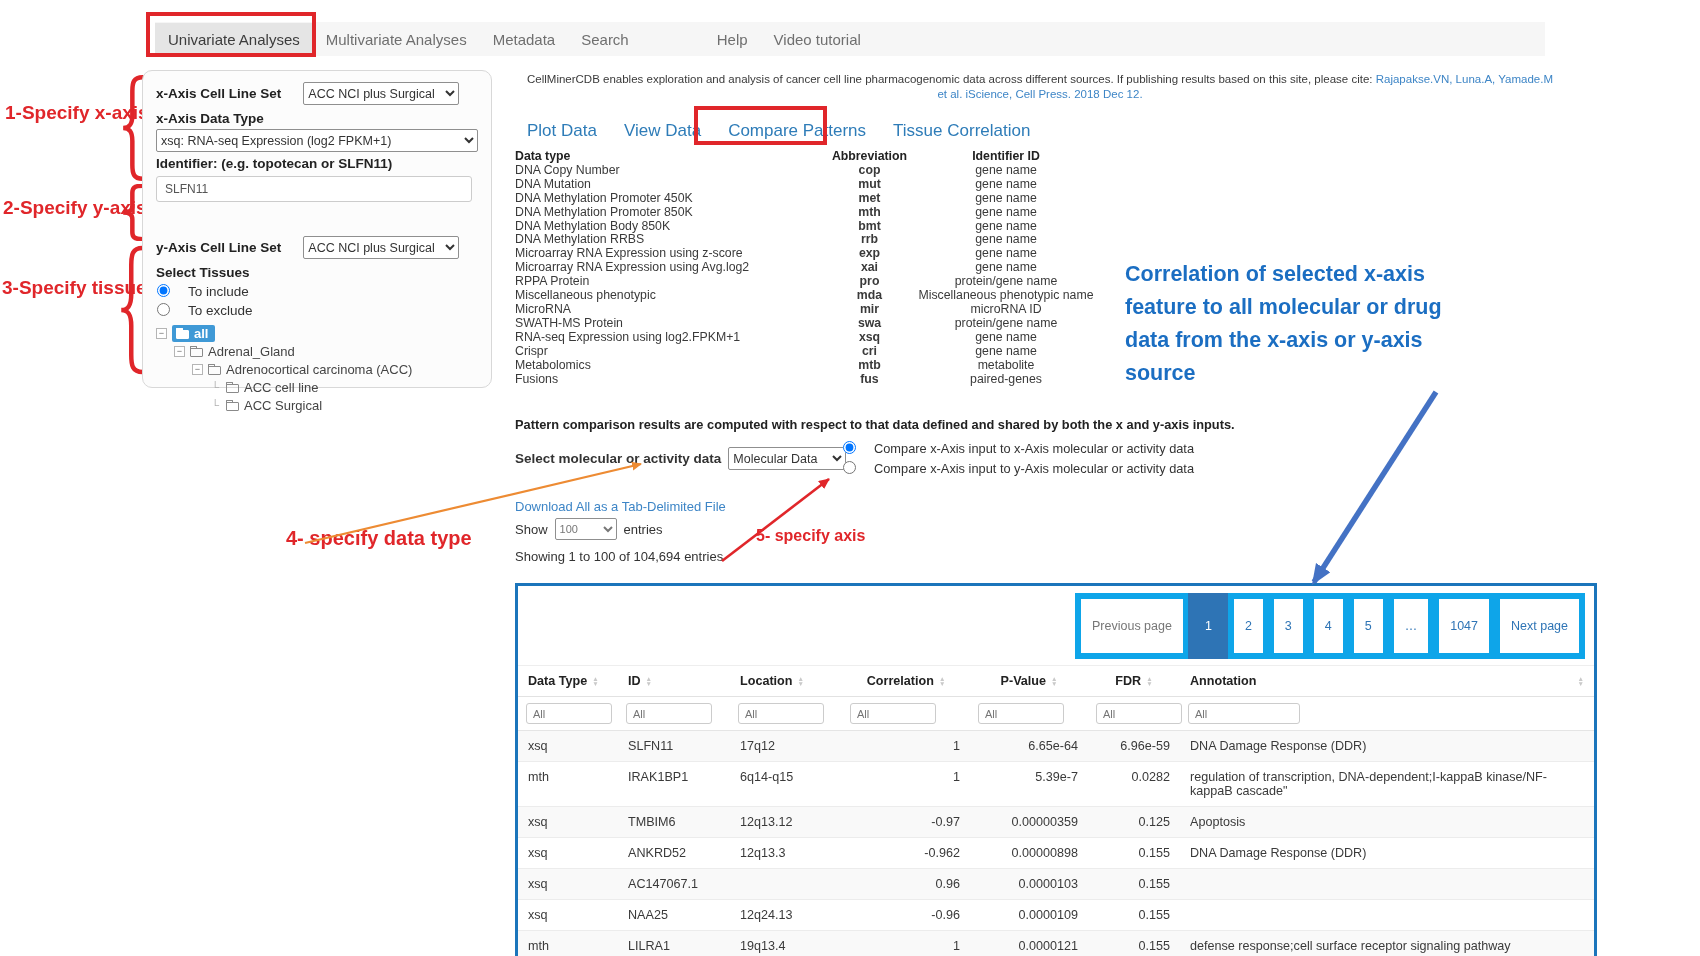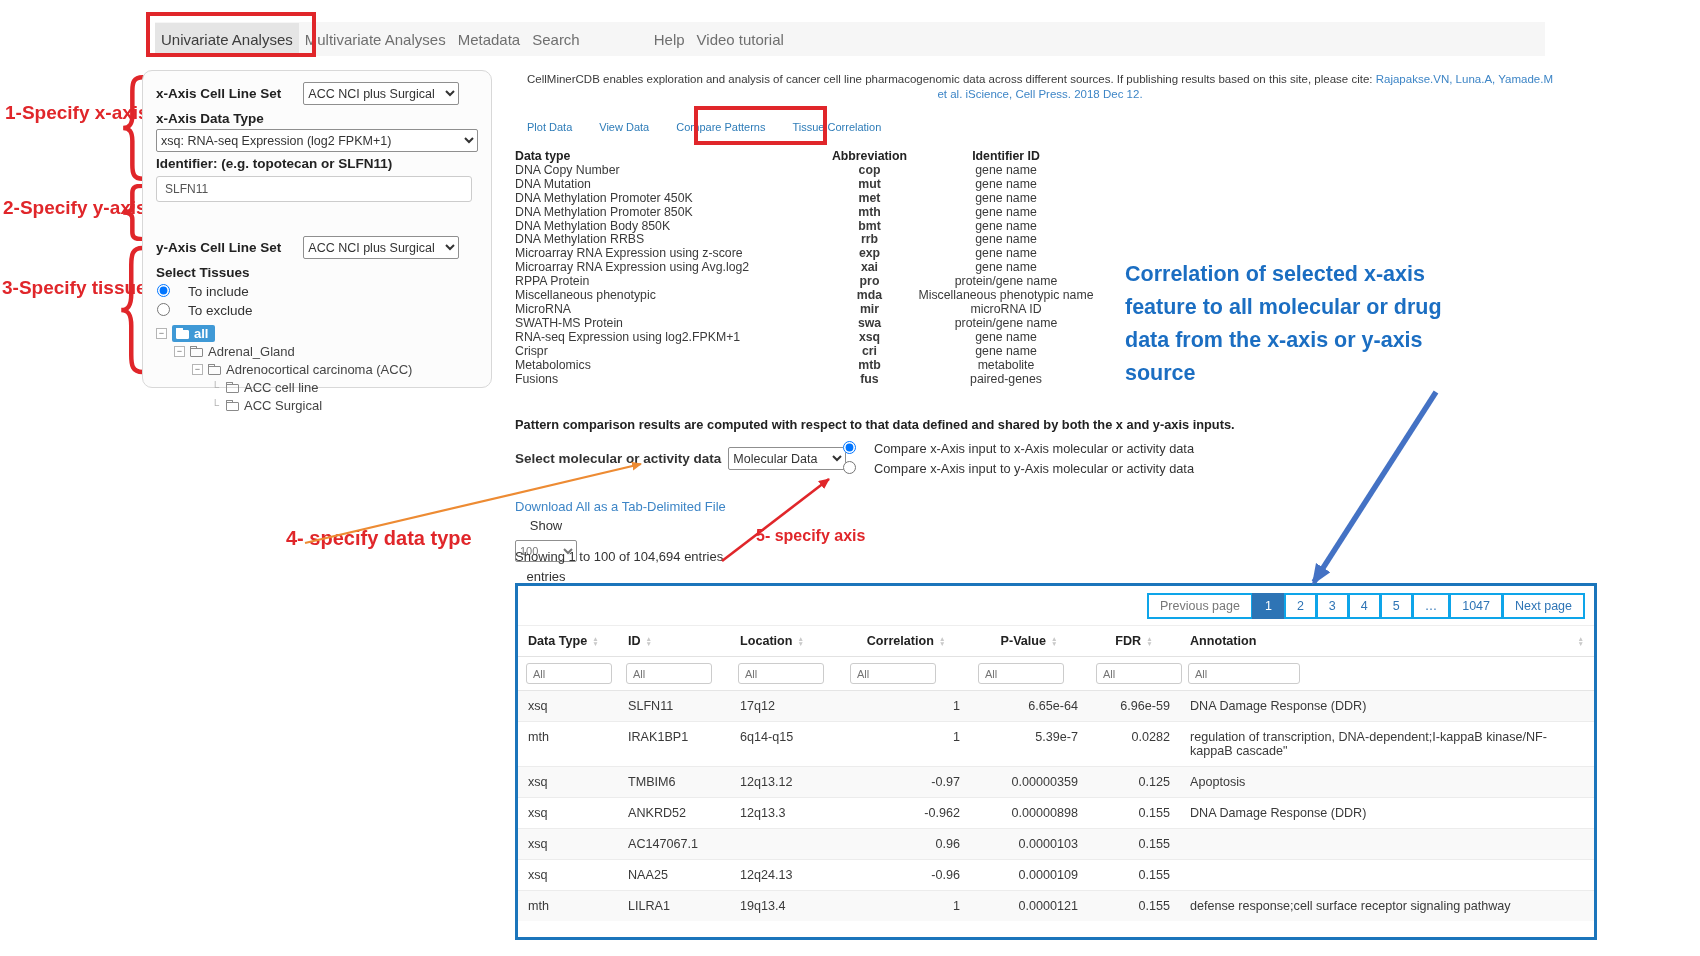--- a/index.html
+++ b/index.html
@@ -1,21 +1,21 @@
 <!DOCTYPE html>
 <html><head>
 <meta charset="utf-8">
 <style>
   * { margin:0; padding:0; box-sizing:border-box; }
   html,body { width:1700px; height:956px; background:#fff; font-family:"Liberation Sans","DejaVu Sans",sans-serif; color:#333; overflow:hidden; }
   body { position:relative; }
 
   
   .navbar { position:absolute; left:155px; top:22px; width:1390px; height:34px; background:#f6f6f6; display:flex; align-items:center; font-size:15px; color:#6f6f6f; }
-  .nav-item { padding:8px 6px; cursor:pointer; white-space:nowrap; }
+  .nav-item { padding:8px 13px; cursor:pointer; white-space:nowrap; }
   .nav-item.active { background:#e5e5e5; color:#3c3c3c; }
   .nav-item.gap { margin-left:62px; }
   .red-box { position:absolute; border:4px solid #e0262a; z-index:6; pointer-events:none; }
   #redbox-nav { left:146px; top:12px; width:170px; height:45px; }
   #redbox-tab { left:694px; top:106px; width:133px; height:39px; }
 
   
   .panel { position:absolute; left:142px; top:70px; width:350px; height:318px; background:#fcfcfc; border:1px solid #d8d8d8; border-radius:10px; padding:11px 13px; font-size:13.5px; }
   .panel b { color:#222; }
   .frow { display:flex; align-items:center; gap:6px; margin-bottom:6px; }
@@ -45,49 +45,49 @@
   #step3 { left:2px; top:277px; }
   #step4 { left:286px; top:527px; font-size:20px; }
   #step5 { left:756px; top:527px; font-size:16px; }
   .brace { position:absolute; }
 
   
   .desc { position:absolute; left:520px; top:72px; width:1040px; text-align:center; font-size:11.5px; color:#3a3a3a; line-height:15px; }
   .desc .lnk { color:#3d85c6; }
 
   
-  .tabs { position:absolute; left:527px; top:119px; display:flex; gap:27px; font-size:11px; color:#2e7cb8; }
+  .tabs { position:absolute; left:527px; top:119px; display:flex; gap:27px; font-size:17px; color:#2e7cb8; }
   .tab { cursor:pointer; white-space:nowrap; padding:2px 0; }
 
   
   .abbr { position:absolute; left:515px; top:150px; width:585px; font-size:12.3px; color:#3a3a3a; }
   .abbr-row { display:grid; grid-template-columns:312px 85px 188px; line-height:13.9px; }
   .abbr-row .c2 { text-align:center; font-weight:bold; }
   .abbr-row .c3 { text-align:center; }
   .abbr-head { font-weight:bold; color:#222; }
   .abbr-head .c2, .abbr-head .c3 { font-weight:bold; }
 
   
   .pattern-note { position:absolute; left:515px; top:417px; font-size:12.8px; font-weight:bold; color:#222; }
   .mol-row { position:absolute; left:515px; top:447px; display:flex; align-items:center; gap:7px; font-size:13.5px; }
   .mol-row select { width:118px; }
   .axis-radios { position:absolute; left:843px; top:441px; font-size:12.8px; color:#333; }
   .axis-radios .radio-row { margin:0 0 5px 0; font-size:12.8px; }
   .dl-link { position:absolute; left:515px; top:499px; font-size:13px; color:#3d85c6; cursor:pointer; }
-  .show-row { position:absolute; left:515px; top:518px; display:flex; align-items:center; gap:7px; font-size:13px; color:#333;flex-direction:column; }
+  .show-row { position:absolute; left:515px; top:518px; display:flex; align-items:center; gap:7px; font-size:13px; color:#333; }
   .show-row select { width:62px; height:22px; color:#777; font-size:11px; }
   .summary { position:absolute; left:515px; top:549px; font-size:13px; color:#333; }
 
   
   .blue-note { position:absolute; left:1125px; top:258px; width:390px; font-size:21.5px; font-weight:bold; color:#1b6ec2; line-height:33px; white-space:pre-line; }
 
   
   .results { position:absolute; left:515px; top:583px; width:1082px; border:3px solid #1b75bb; background:#fff; padding-bottom:16px; }
   .pgn { display:flex; justify-content:flex-end; margin:7px 9px 6px 9px; font-size:12.5px; }
-  .pg-btn { border:2px solid #0ea5e9; background:#fff; color:#2e74b5; padding:4px 11px; margin-left:-1px; cursor:pointer; white-space:nowrap; }
+  .pg-btn { border:6px solid #0ea5e9; background:#fff; color:#2e74b5; padding:20px 11px; margin-left:-1px; cursor:pointer; white-space:nowrap; }
   .pg-btn.prev { color:#777; }
   .pg-btn.active { background:#2e74b5; color:#fff; border-color:#2e74b5; }
   .pg-btn.dots { color:#2e74b5; }
   .rt-grid { display:grid; grid-template-columns:100px 112px 112px 128px 118px 92px 1fr; }
   .rt-header { font-weight:bold; font-size:12.6px; color:#222; border-bottom:1px solid #e2e2e2; border-top:1px solid #eee; }
   .rt-header .hcell { display:flex; align-items:center; gap:5px; padding:8px 10px; cursor:pointer; }
   .rt-header .hcell.num { justify-content:center; }
   .sort { display:inline-flex; flex-direction:column; color:#c9c9c9; font-size:6.5px; line-height:5.5px; }
   .push-right { margin-left:auto; }
   .rt-filter { border-bottom:1px solid #e5e5e5; }

